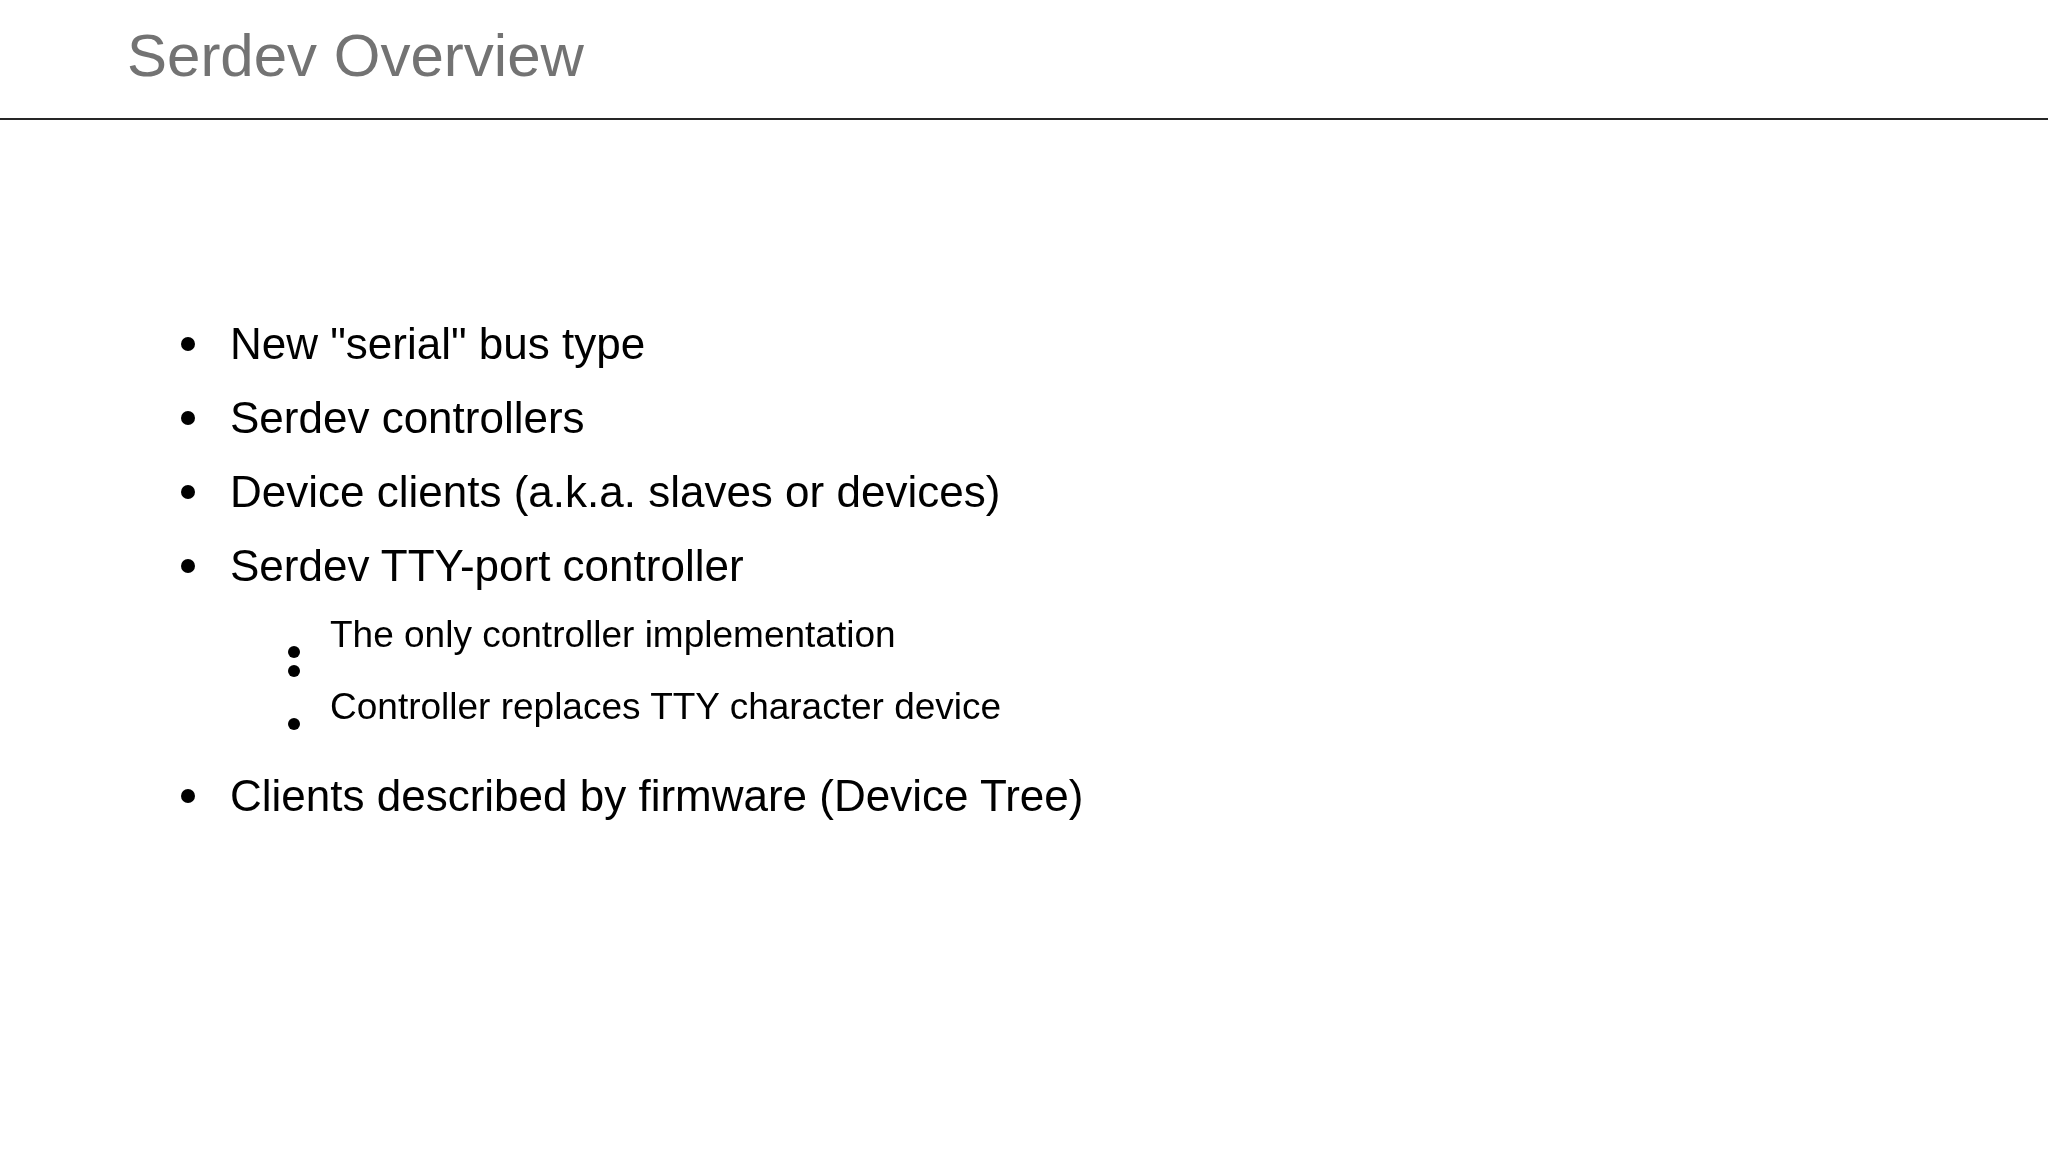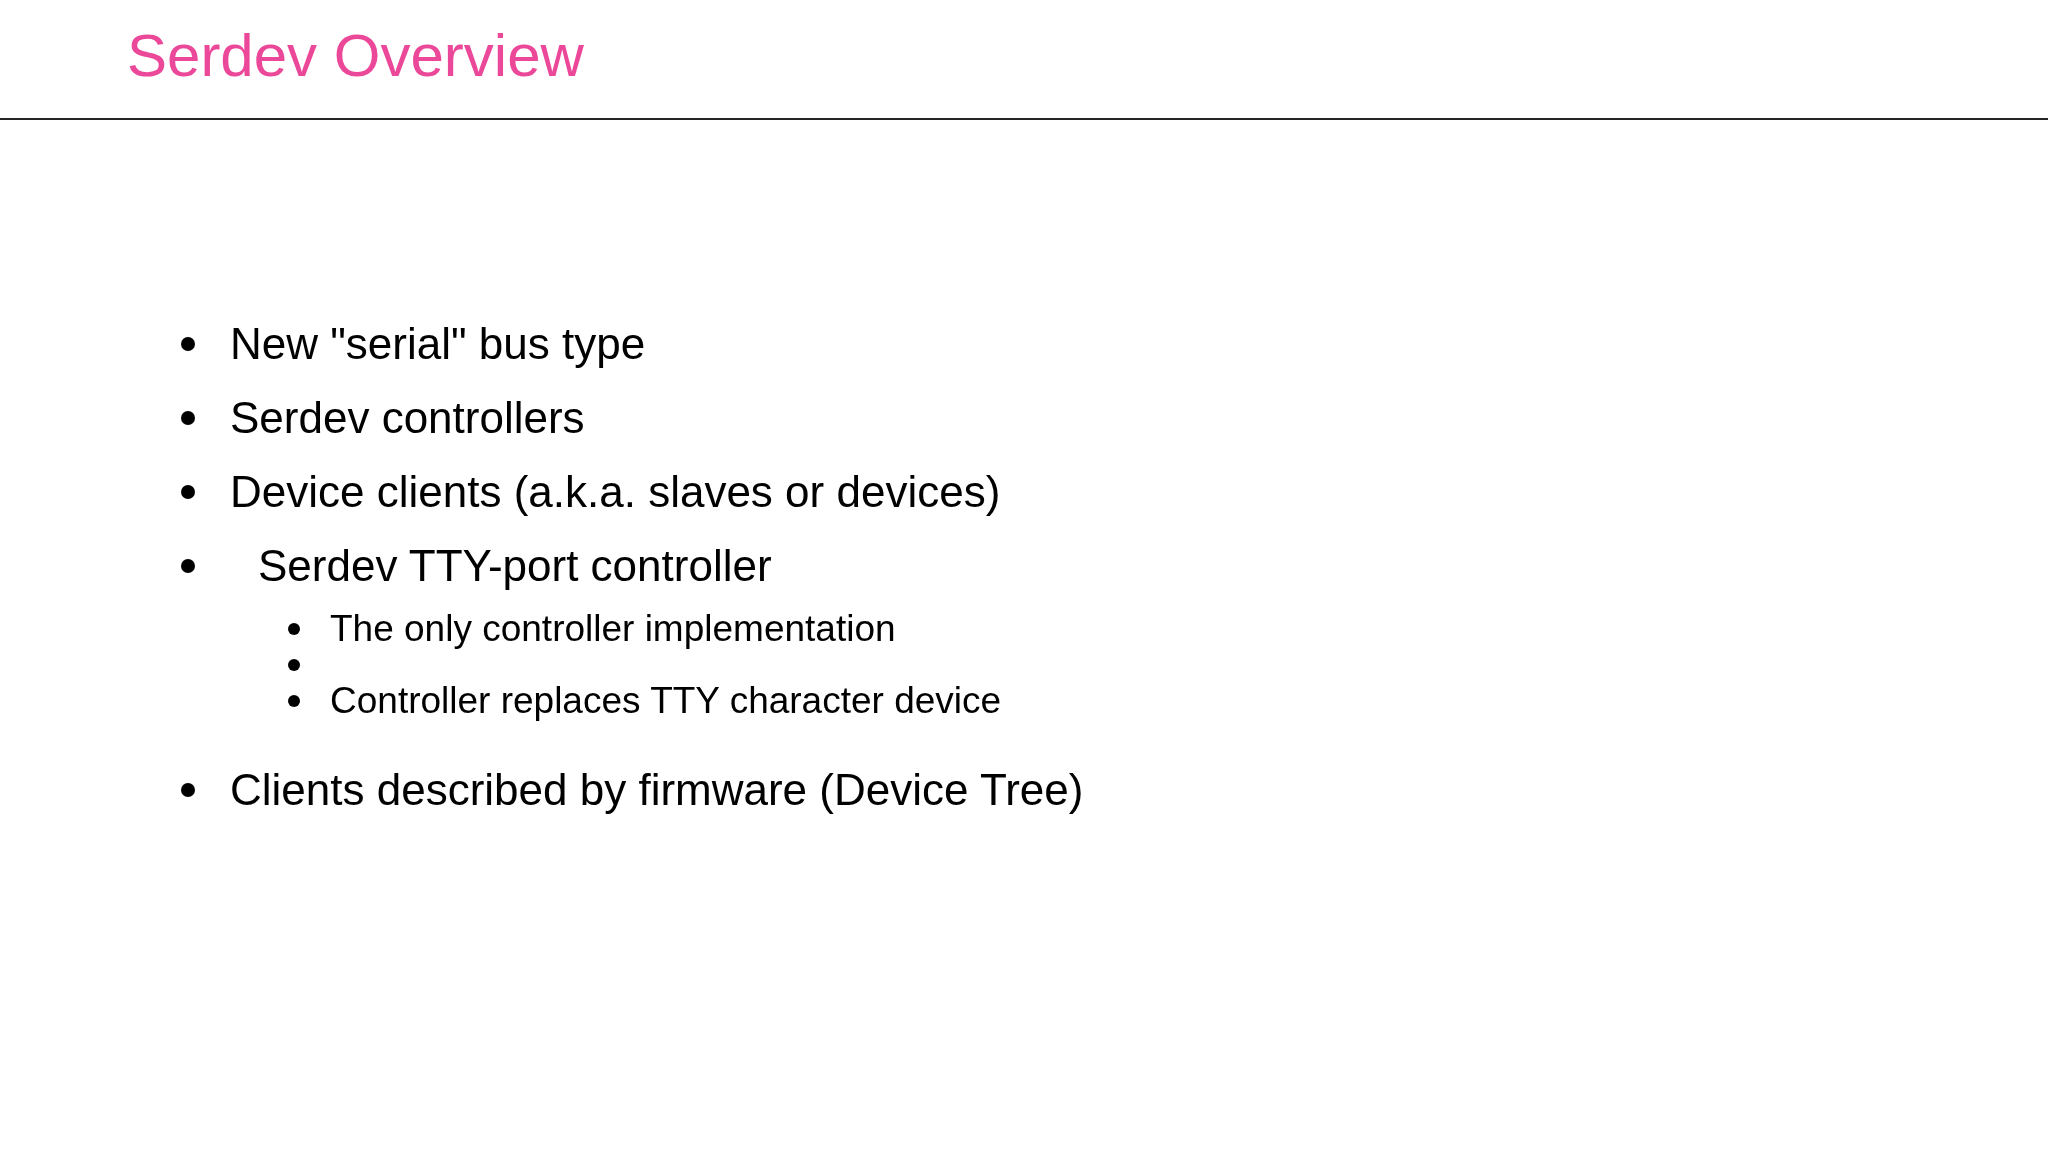--- a/index.html
+++ b/index.html
@@ -17,21 +17,21 @@
     color: #000000;
   }
   .frametitle {
     position: absolute;
     left: 127px;
     top: 24px;
     font-size: 60px;
     line-height: 64px;
     font-weight: 400;
     letter-spacing: 0px;
-    color: #ec4899;
+    color: #737373;
     white-space: nowrap;
   }
   .title-rule {
     position: absolute;
     left: 0;
     top: 118px;
     width: 2048px;
     height: 2px;
     background: #262626;
   }
@@ -58,28 +58,28 @@
     font-size: 44px;
     line-height: 52px;
     margin-bottom: 22px;
   }
   .l1 .dot {
     width: 14px;
     height: 14px;
     margin-right: 35px;
   }
   .l1.tight {
-    margin-bottom: 14px;
-    gap: 28px;
+    margin-bottom: 20px;
   }
   .l2 {
     margin-left: 288px;
     font-size: 37px;
     line-height: 46px;
     margin-bottom: 7px;
+    align-items: flex-end;
   }
   .l2 .dot {
     width: 12px;
     height: 12px;
     margin-right: 30px;
   }
   .l2.last {
     margin-bottom: 40px;
   }
 </style>

